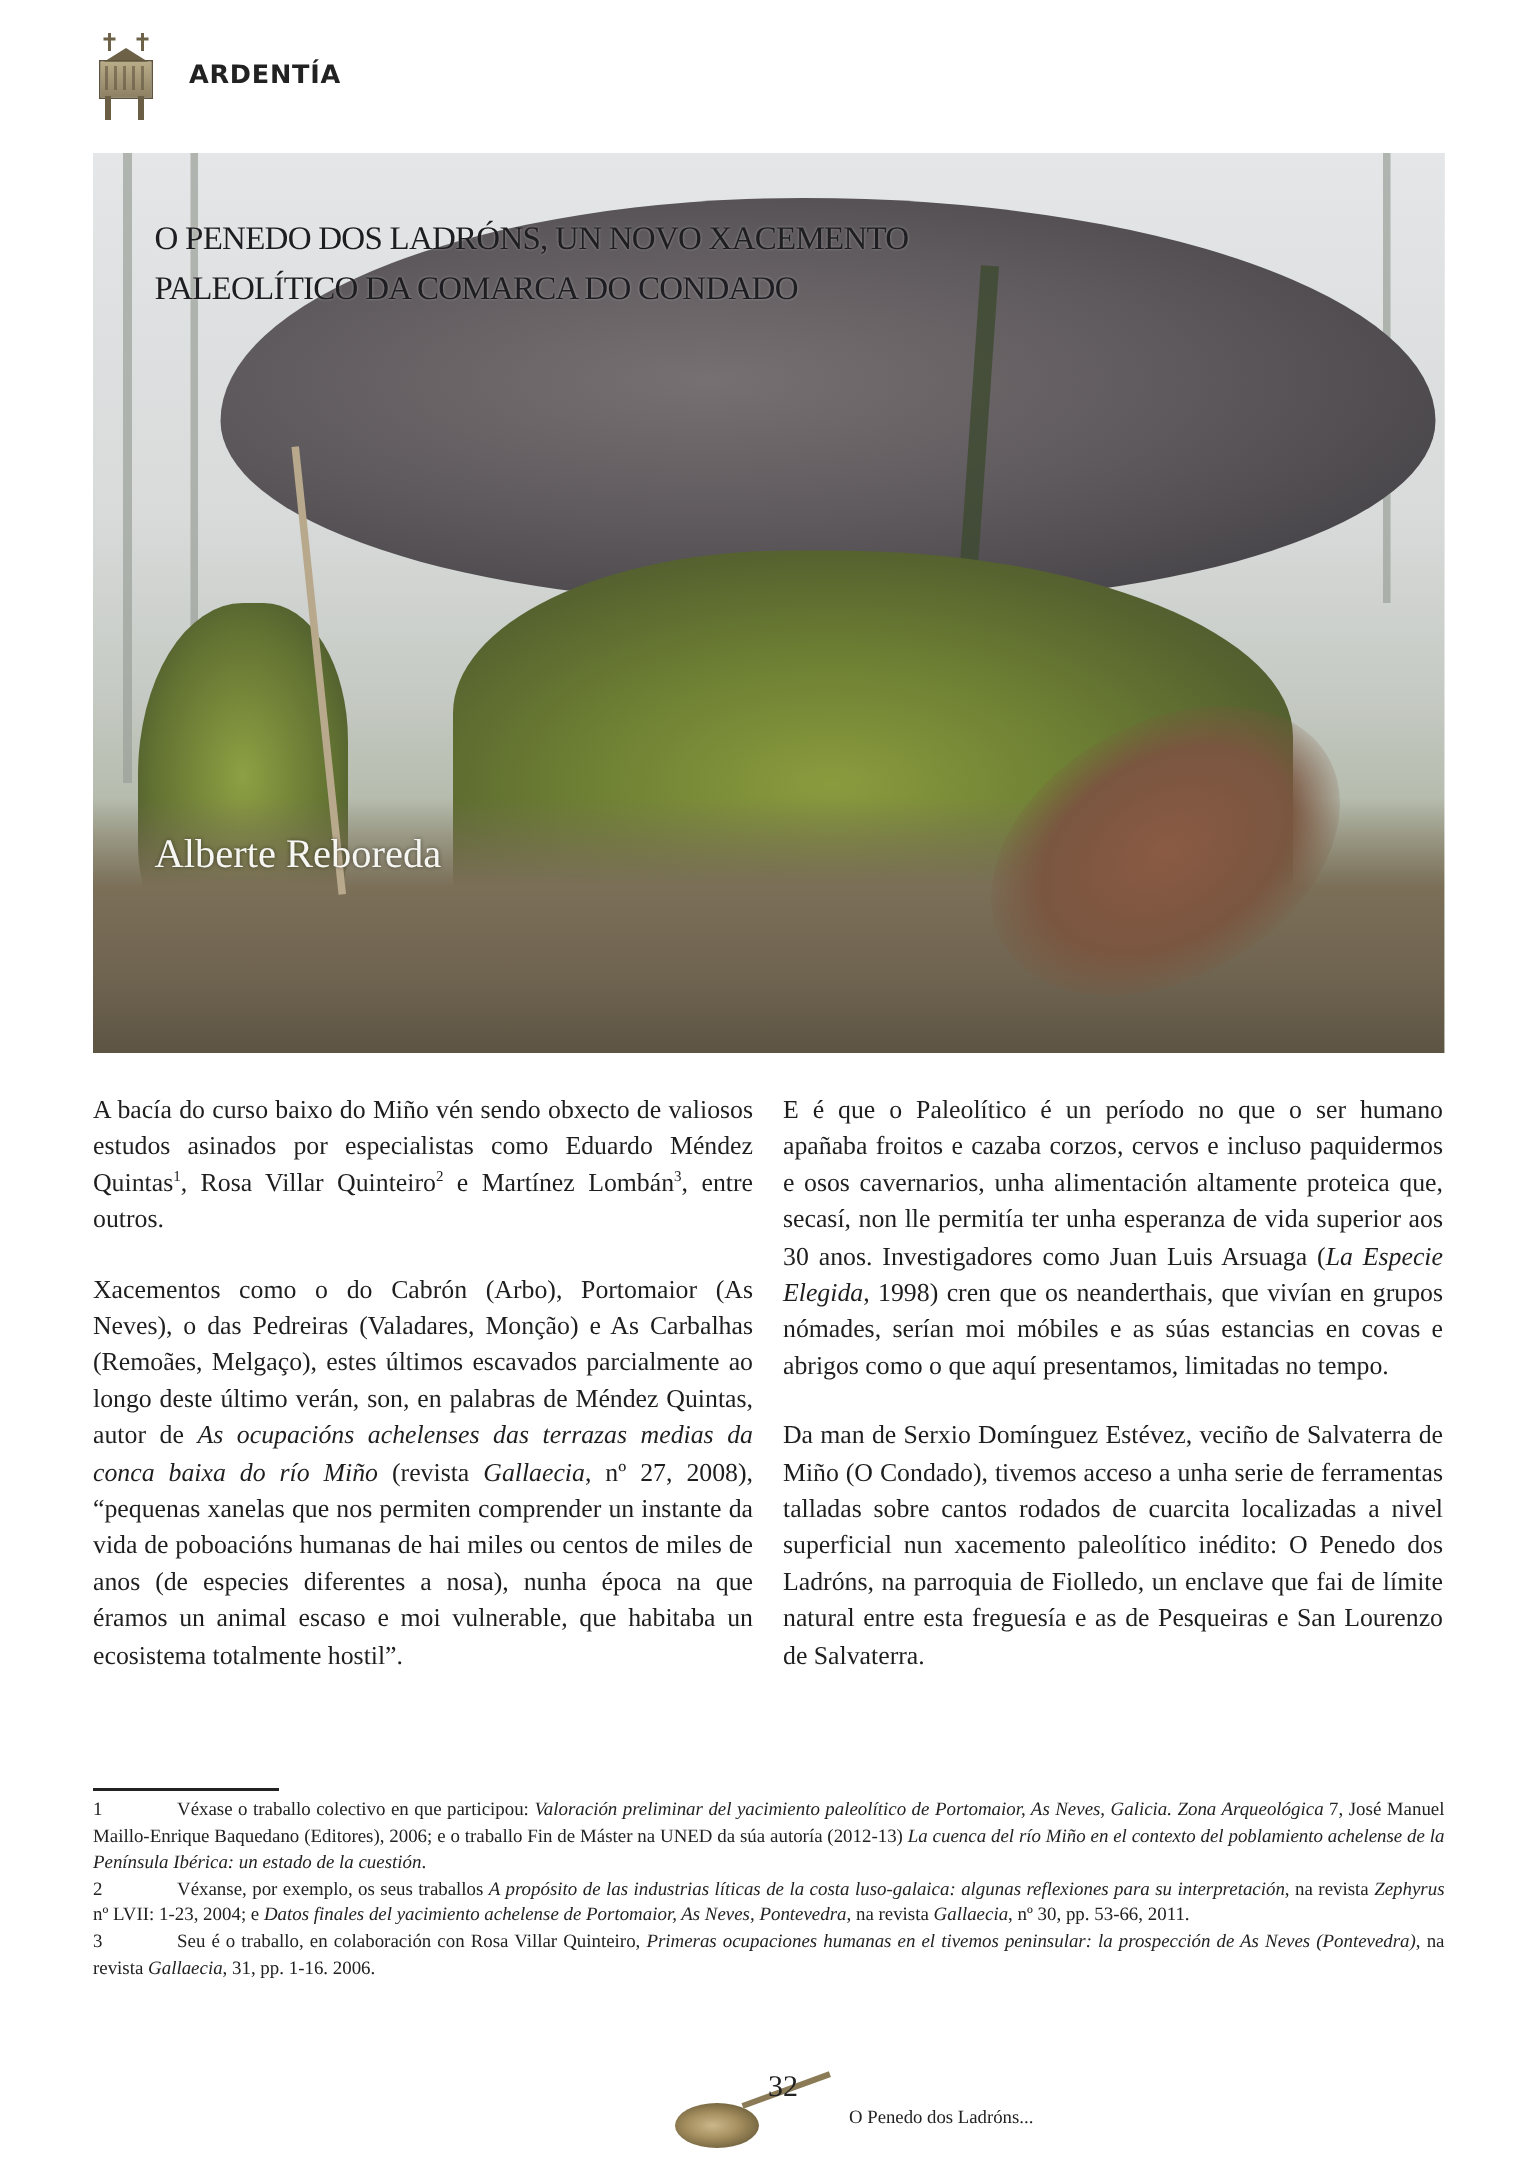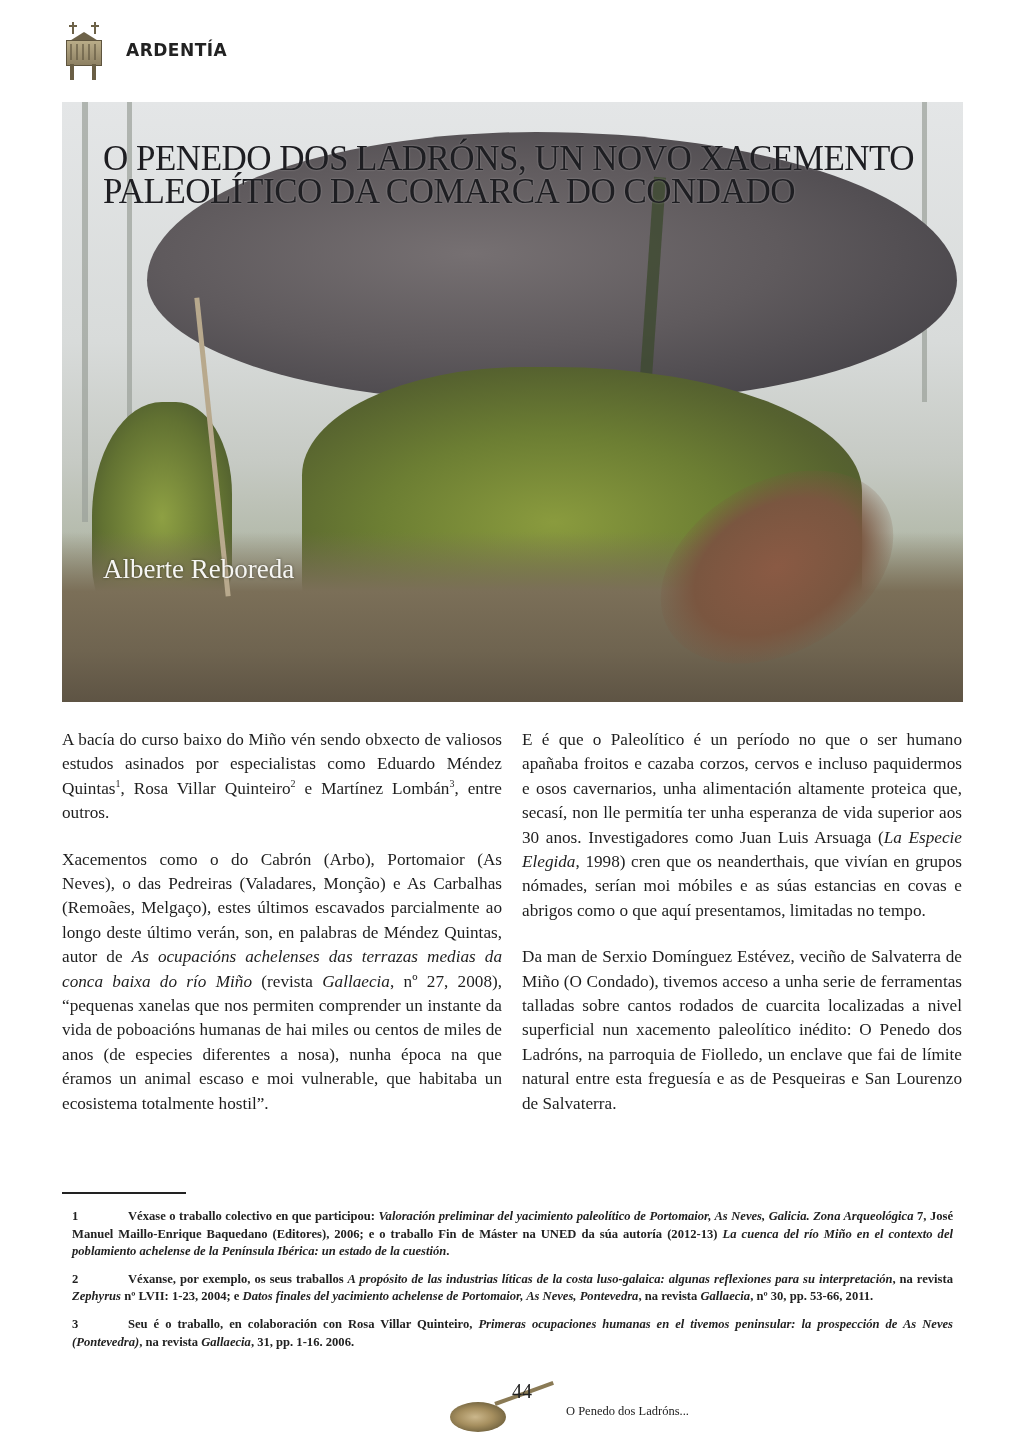--- a/index.html
+++ b/index.html
@@ -34,34 +34,34 @@
   .hero .boulder-bottom { position: absolute; left: 240px; top: 265px; width: 560px; height: 310px; border-radius: 40% 55% 30% 30% / 35% 40% 30% 30%;
     background: radial-gradient(ellipse at 45% 50%, #8a9b3e 0%, #6c7e33 40%, #56622f 70%, #4a4e3a 100%); }
   .hero .boulder-left { position: absolute; left: 30px; top: 300px; width: 140px; height: 230px; border-radius: 50% 40% 30% 30%;
     background: radial-gradient(ellipse at 50% 50%, #8ea043 0%, #627232 60%, #3f4a2c 100%); }
   .hero .ground { position: absolute; left: 0; right: 0; bottom: 0; height: 170px;
     background: linear-gradient(180deg, rgba(120,110,80,0) 0%, #7b6f58 35%, #6f6450 70%, #5e5444 100%); }
   .hero .fern { position: absolute; left: 590px; top: 380px; width: 250px; height: 170px; border-radius: 50%;
     background: radial-gradient(ellipse, #8a5a44 0%, #7a5640 50%, rgba(120,90,60,0) 75%); transform: rotate(-30deg); }
   .hero .branch { position: absolute; left: 148px; top: 195px; width: 5px; height: 300px; background: #b8a98d; transform: rotate(-6deg); }
   .hero-title { position: absolute; left: 41px; top: 40px; margin: 0; font-weight: normal;
-    font-family: "Liberation Serif", serif; font-size: 35px; line-height: 33px; color: #1e1e22; letter-spacing: -0.5px;
+    font-family: "Liberation Serif", serif; font-size: 22px; line-height: 33px; color: #1e1e22; letter-spacing: -0.5px;
     text-shadow: 0 0 2px rgba(255,255,255,.35); }
   .hero-author { position: absolute; left: 41px; top: 452px; font-size: 27px; color: #f6f6f3;
     font-family: "Liberation Serif", serif; text-shadow: 0 0 3px rgba(0,0,0,.45); text-align: center; }
 
   .col { position: absolute; top: 728px; width: 440px; font-size: 17.2px; line-height: 24.4px; text-align: justify; color: #1e1e1e; }
   .col.left { left: 62px; }
   .col.right { left: 522px; }
   .col p { margin: 0 0 22px 0; }
   .col sup { font-size: 10px; line-height: 0; }
 
   .fn-rule { position: absolute; left: 62px; top: 1192px; width: 124px; height: 2px; background: #222; }
   .footnotes { position: absolute; left: 62px; top: 1198px; width: 901px; font-size: 12.6px; line-height: 17.6px; text-align: justify; color: #222; }
-  .footnotes .fn { margin: 10px; font-weight: bold; }
+  .footnotes .fn { margin: 0; }
   .footnotes .num { display: inline-block; width: 56px; }
 
   .folio { position: absolute; left: 450px; top: 1380px; width: 320px; height: 60px; }
   .scroll { position: absolute; left: 0; top: 22px; width: 56px; height: 30px; border-radius: 50%;
     background: radial-gradient(ellipse at 45% 50%, #cbb78c 0%, #a68f5f 40%, #7a6a44 70%, #5a4e33 100%); }
   .scroll-tail { position: absolute; left: 45px; top: 22px; width: 62px; height: 4px; background: #8a7a55; transform: rotate(-20deg); transform-origin: left center; }
   .page-num { position: absolute; left: 62px; top: 0px; font-size: 20px; color: #222; }
   .running { position: absolute; left: 116px; top: 24px; font-size: 12.5px; color: #222; }
 </style>
 </head>
@@ -126,15 +126,15 @@
     <span class="num">2</span><span>Véxanse, por exemplo, os seus traballos </span><i>A propósito de las industrias líticas de la costa luso-galaica: algunas reflexiones para su interpretación</i><span>, na revista </span><i>Zephyrus</i><span> nº LVII: 1-23, 2004; e </span><i>Datos finales del yacimiento achelense de Portomaior, As Neves, Pontevedra</i><span>, na revista </span><i>Gallaecia</i><span>, nº 30, pp. 53-66, 2011.</span>
   </p>
   <p class="fn">
     <span class="num">3</span><span>Seu é o traballo, en colaboración con Rosa Villar Quinteiro, </span><i>Primeras ocupaciones humanas en el tivemos peninsular: la prospección de As Neves (Pontevedra)</i><span>, na revista </span><i>Gallaecia</i><span>, 31, pp. 1-16. 2006.</span>
   </p>
 </div>
 
 <footer class="folio">
   <div class="scroll"></div>
   <div class="scroll-tail"></div>
-  <div class="page-num">44</div>
+  <div class="page-num">32</div>
   <div class="running">O Penedo dos Ladróns...</div>
 </footer>
 
 </body></html>

